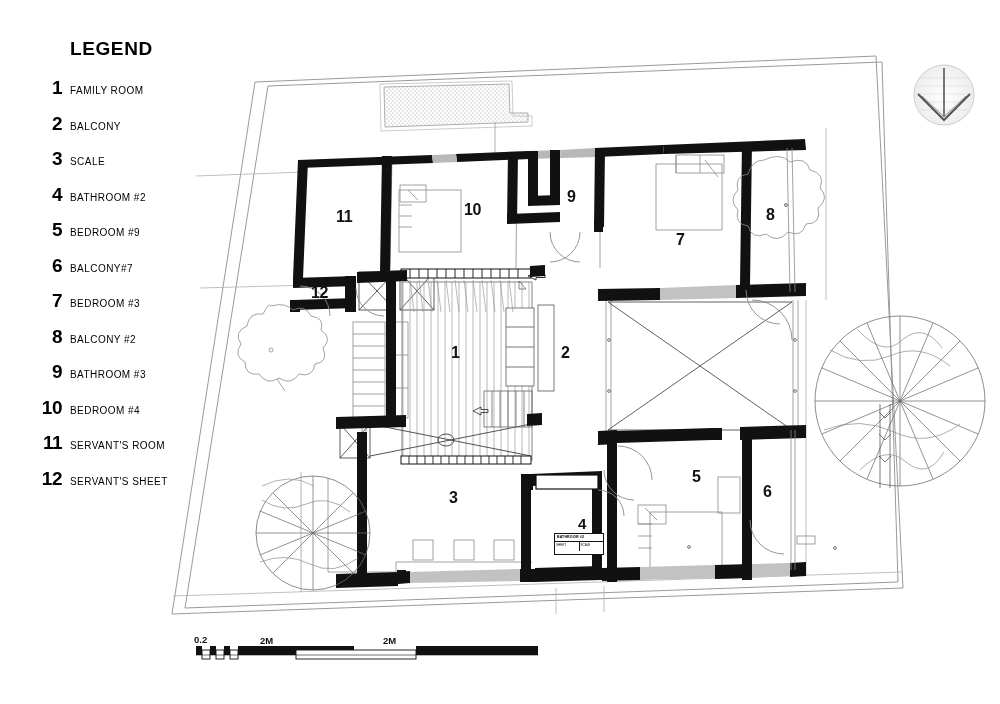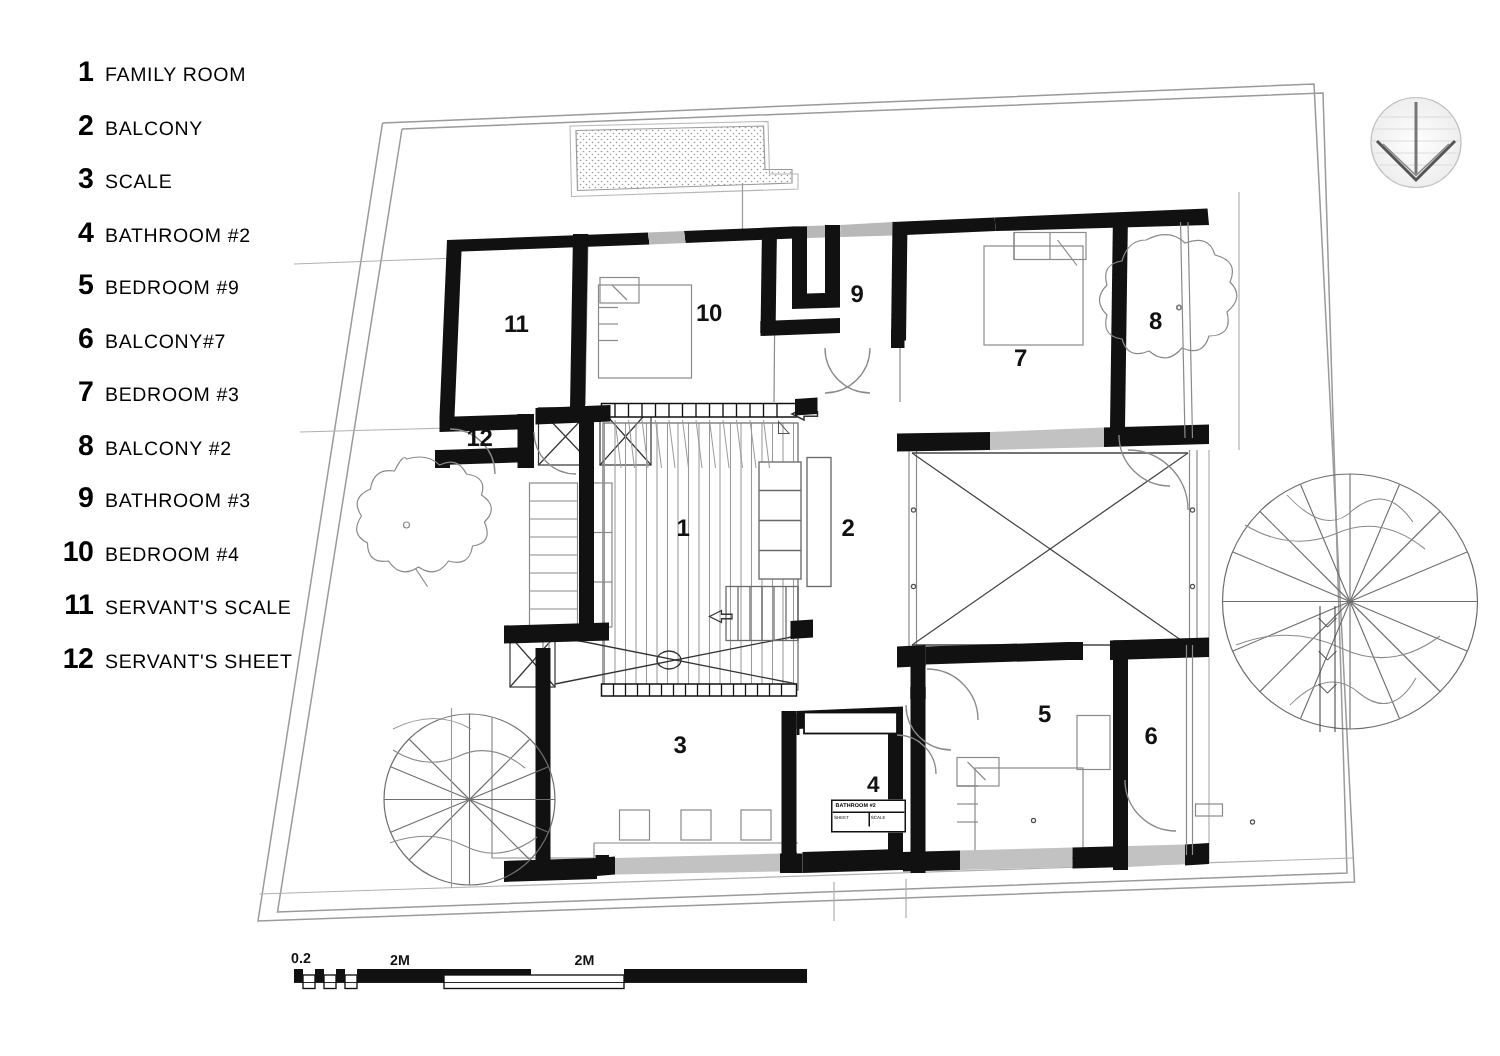--- a/index.html
+++ b/index.html
@@ -7,37 +7,38 @@
        font-family:"Liberation Sans","DejaVu Sans",sans-serif;color:#000;}
   #page{position:relative;width:1000px;height:704px;background:#fff;}
 
   
   #legend{position:absolute;left:22px;top:38px;width:230px;}
   #legend-title{font-size:19px;font-weight:bold;letter-spacing:.6px;
                 margin-left:48px;margin-bottom:17px;}
   .leg-row{display:flex;align-items:baseline;height:35.5px;}
   .leg-num{width:40px;text-align:right;padding-right:8px;
            font-size:19px;font-weight:bold;letter-spacing:-.5px;}
-  .leg-lab{font-size:13px;letter-spacing:.45px;white-space:nowrap;}
+  .leg-lab{font-size:10px;letter-spacing:.45px;white-space:nowrap;}
 
   
   #plan{position:absolute;left:0;top:0;width:1000px;height:704px;}
   .rnum{position:absolute;font-size:15px;font-weight:bold;
         color:#111;letter-spacing:-.3px;}
   .rnum.big{font-size:16px;}
 
   
   .sc-lab{position:absolute;font-size:9.5px;font-weight:bold;color:#111;}
 </style>
 </head>
 <body>
 
 <div id="page">
 
   <div id="legend">
+    <div id="legend-title">LEGEND</div>
 
     <div class="leg-row">
       <div class="leg-num">1</div>
       <div class="leg-lab">FAMILY ROOM</div>
     </div>
     <div class="leg-row">
       <div class="leg-num">2</div>
       <div class="leg-lab">BALCONY</div>
     </div>
     <div class="leg-row">
@@ -67,21 +68,21 @@
     <div class="leg-row">
       <div class="leg-num">9</div>
       <div class="leg-lab">BATHROOM #3</div>
     </div>
     <div class="leg-row">
       <div class="leg-num">10</div>
       <div class="leg-lab">BEDROOM #4</div>
     </div>
     <div class="leg-row">
       <div class="leg-num">11</div>
-      <div class="leg-lab">SERVANT'S SCALE</div>
+      <div class="leg-lab">SERVANT'S ROOM</div>
     </div>
     <div class="leg-row">
       <div class="leg-num">12</div>
       <div class="leg-lab">SERVANT'S SHEET</div>
     </div>
   </div>
 
   <svg id="plan" viewBox="0 0 1000 704">
     <defs>
       <pattern id="stipple" width="4" height="4" patternUnits="userSpaceOnUse">

